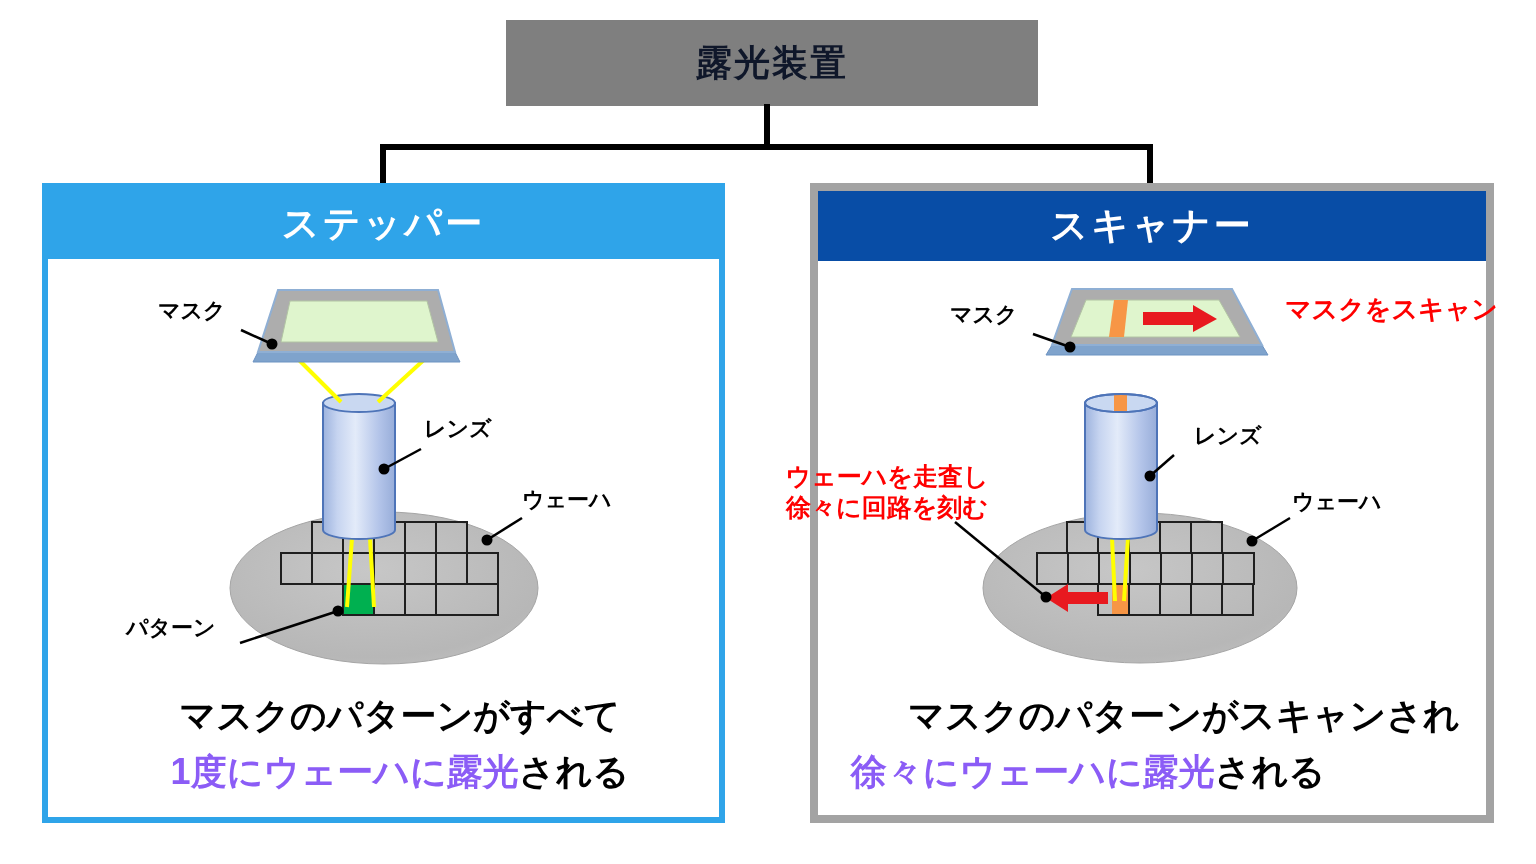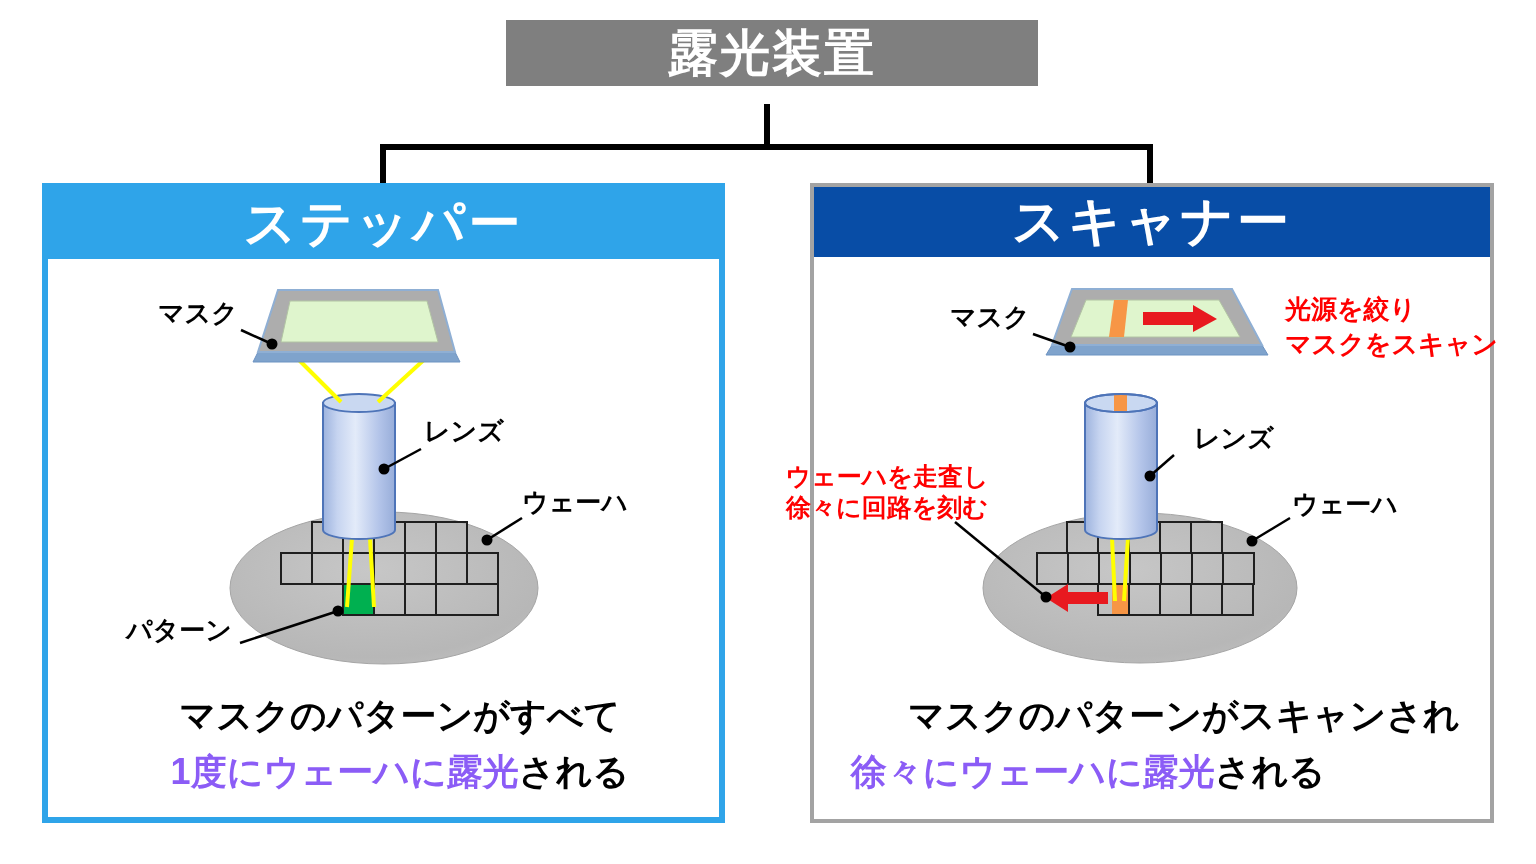--- a/index.html
+++ b/index.html
@@ -3,38 +3,38 @@
 <meta charset="utf-8">
 <style>
   html,body{margin:0;padding:0;}
   body{
     width:1536px;height:864px;position:relative;background:#ffffff;
     font-family:"Liberation Sans","DejaVu Sans",sans-serif;overflow:hidden;
   }
   .abs{position:absolute;}
   
   .title-box{
-    left:506px;top:20px;width:532px;height:66px;background:#7f7f7f;
-    color:#ffffff;font-size:50px;font-weight:bold;display:flex;
+    left:506px;top:20px;width:532px;height:86px;background:#7f7f7f;
+    color:#0f172a;font-size:36px;font-weight:bold;display:flex;
     align-items:center;justify-content:center;letter-spacing:2px;
   }
   
   .tline{background:#000000;}
   
   .panel{box-sizing:border-box;background:#ffffff;top:183px;width:683px;height:640px;}
   .panel-left{left:42px;border:6px solid #2fa4e9;}
-  .panel-right{left:810px;width:684px;border:4px solid #a3a3a3;}
+  .panel-right{left:810px;width:684px;border:8px solid #a3a3a3;}
   .panel-header{
-    width:100%;height:70px;color:#ffffff;font-size:52px;font-weight:bold;
+    width:100%;height:70px;color:#ffffff;font-size:37px;font-weight:bold;
     display:flex;align-items:center;justify-content:center;letter-spacing:3px;
   }
   .panel-left .panel-header{background:#2fa4e9;}
   .panel-right .panel-header{background:#084da6;}
   
-  .lbl{color:#000000;font-size:26px;font-weight:bold;white-space:nowrap;line-height:1.1;}
+  .lbl{color:#000000;font-size:22px;font-weight:bold;white-space:nowrap;line-height:1.1;}
   .red-note{color:#ff0000;font-size:26px;font-weight:bold;white-space:nowrap;line-height:1.35;}
   .red-note-center{text-align:center;line-height:1.25;font-size:25px;}
   
   .caption{width:716px;text-align:center;font-size:36px;font-weight:bold;color:#000000;white-space:nowrap;}
   .caption .red{color:#8b5cf6;}
   svg{position:absolute;left:0;top:0;}
 </style>
 </head>
 <body>
 
@@ -180,21 +180,20 @@
 <div class="abs caption" style="left:42px;top:692px;">マスクのパターンがすべて</div>
 <div class="abs caption" style="left:42px;top:748px;">
   <span class="red">1度にウェーハに露光</span><span>される</span>
 </div>
 
 <div class="abs lbl" style="left:950px;top:303px;">マスク</div>
 <div class="abs lbl" style="left:1194px;top:424px;">レンズ</div>
 <div class="abs lbl" style="left:1292px;top:490px;">ウェーハ</div>
 
 <div class="abs red-note" style="left:1285px;top:292px;">
-  <div>光源を絞り</div>
   <div>マスクをスキャン</div>
 </div>
 
 <div class="abs red-note red-note-center" style="left:777px;top:461px;width:220px;">
   <div>ウェーハを走査し</div>
   <div>徐々に回路を刻む</div>
 </div>
 
 <div class="abs caption" style="left:810px;top:692px;width:684px;padding-left:32px;">マスクのパターンがスキャンされ</div>
 <div class="abs caption" style="left:810px;top:748px;width:556px;">

